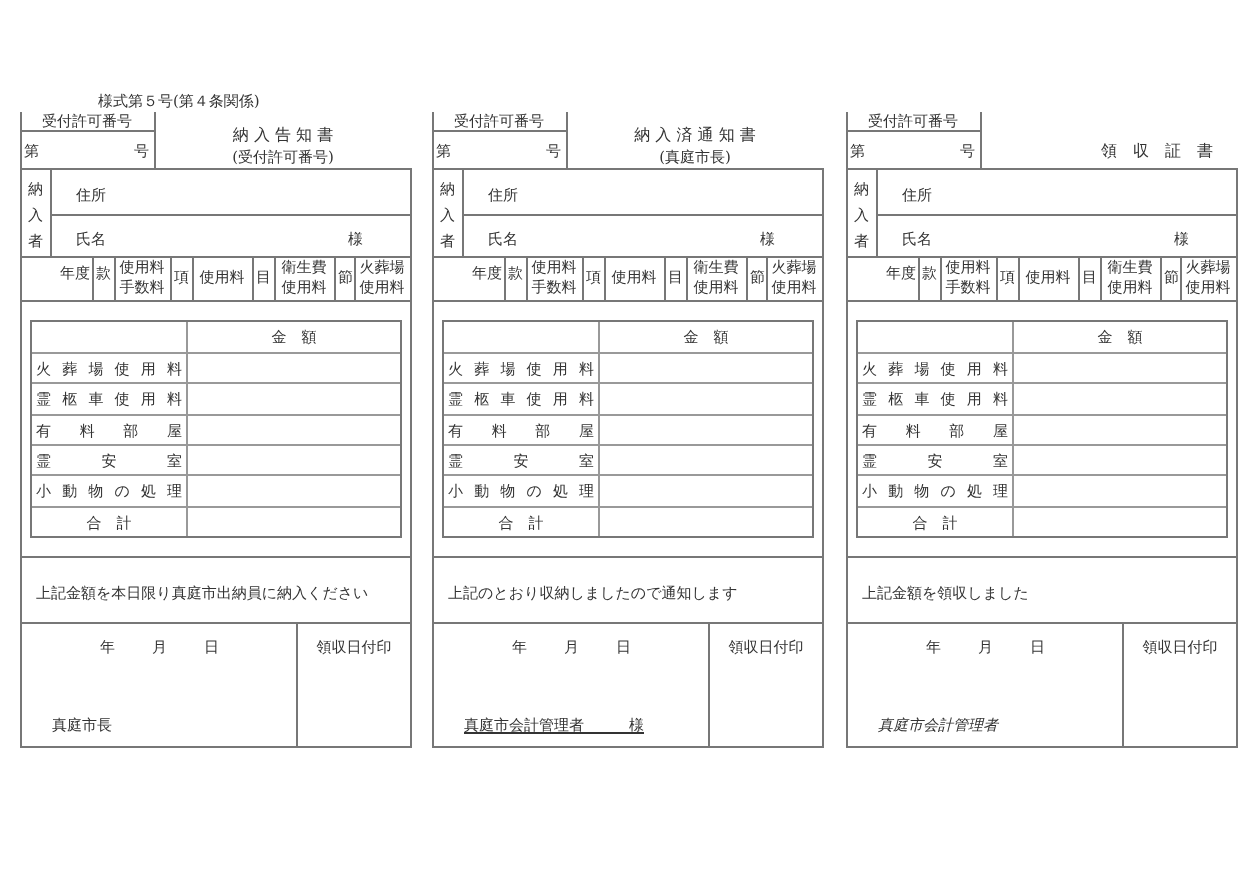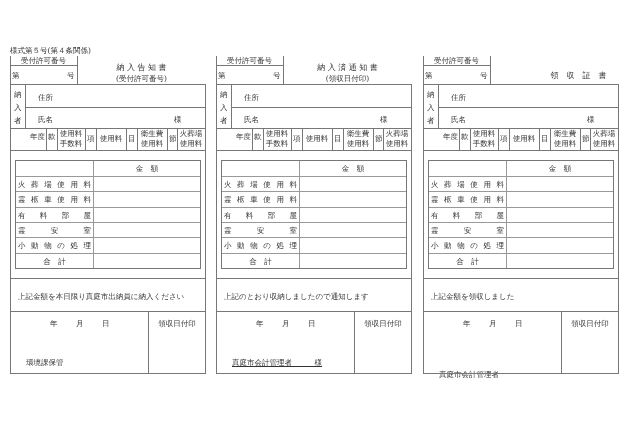--- a/index.html
+++ b/index.html
@@ -1,18 +1,18 @@
 <!DOCTYPE html>
 <html><head>
 <meta charset="utf-8">
 <style>
   html, body { margin:0; padding:0; background:#ffffff; }
   body { width:630px; height:439px; position:relative; overflow:hidden;
          font-family: "DejaVu Serif", "Liberation Serif", serif; color:#333; font-size:7.5px; }
-  .abs { position:absolute; }
+  .abs { position:absolute;margin-left:39px; }
   .form-label { left:10px; top:46px; font-size:7.5px; white-space:nowrap; }
   .panel { position:absolute; top:56px; width:196px; height:318px; }
   .ln { position:absolute; background:#777; }
   .h { height:1px; }
   .v { width:1px; }
   .t { position:absolute; white-space:nowrap; line-height:1; }
   .c { text-align:center; }
   .inner { position:absolute; left:5px; top:104px; width:186px; height:109px; border:1px solid #777; box-sizing:border-box; }
   .row { position:absolute; left:0; width:100%; height:1px; background:#999; }
   .spread { display:flex; justify-content:space-between; }
@@ -116,33 +116,33 @@
 
   <div class="ln h" style="left:0;top:222px;width:196px;"></div>
   <div class="t" style="left:8px;top:237px;">上記金額を本日限り真庭市出納員に納入ください</div>
   <div class="ln h" style="left:0;top:255px;width:196px;"></div>
 
   <div class="ln v" style="left:138px;top:255px;height:63px;"></div>
   <div class="t" style="left:40px;top:264px;">年</div>
   <div class="t" style="left:66px;top:264px;">月</div>
   <div class="t" style="left:92px;top:264px;">日</div>
   <div class="t c" style="left:138px;top:264px;width:58px;">領収日付印</div>
-  <div class="t" style="left:16px;top:303px;">環境課保管</div>
+  <div class="t" style="left:16px;top:303px;">真庭市長</div>
   <div class="ln h" style="left:0;top:317px;width:196px;"></div>
 </div>
 <div class="panel" id="p1" style="left:216px;">
 
   <div class="ln h" style="left:0;top:9px;width:67px;"></div>
   <div class="ln v" style="left:0;top:0;height:318px;"></div>
   <div class="ln v" style="left:67px;top:0;height:28px;"></div>
   <div class="t c" style="left:0;top:1px;width:67px;">受付許可番号</div>
   <div class="t" style="left:2px;top:16px;">第</div>
   <div class="t" style="left:57px;top:16px;">号</div>
   <div class="t c" style="left:67px;top:8px;width:129px;font-size:8px;">納 入 済 通 知 書</div>
-  <div class="t c" style="left:67px;top:19px;width:129px;">(領収日付印)</div>
+  <div class="t c" style="left:67px;top:19px;width:129px;">(真庭市長)</div>
 
   <div class="ln h" style="left:0;top:28px;width:196px;"></div>
   <div class="ln v" style="left:195px;top:28px;height:290px;"></div>
   <div class="ln v" style="left:15px;top:28px;height:44px;"></div>
   <div class="t" style="left:4px;top:35px;">納</div>
   <div class="t" style="left:4px;top:48px;">入</div>
   <div class="t" style="left:4px;top:61px;">者</div>
   <div class="t" style="left:28px;top:38px;">住所</div>
   <div class="ln h" style="left:15px;top:51px;width:181px;"></div>
   <div class="t" style="left:28px;top:60px;">氏名</div>
@@ -324,15 +324,15 @@
 
   <div class="ln h" style="left:0;top:222px;width:196px;"></div>
   <div class="t" style="left:8px;top:237px;">上記金額を領収しました</div>
   <div class="ln h" style="left:0;top:255px;width:196px;"></div>
 
   <div class="ln v" style="left:138px;top:255px;height:63px;"></div>
   <div class="t" style="left:40px;top:264px;">年</div>
   <div class="t" style="left:66px;top:264px;">月</div>
   <div class="t" style="left:92px;top:264px;">日</div>
   <div class="t c" style="left:138px;top:264px;width:58px;">領収日付印</div>
-  <div class="t" style="left:16px;top:315px;">真庭市会計管理者</div>
+  <div class="t" style="left:16px;top:303px;font-style:italic;">真庭市会計管理者</div>
   <div class="ln h" style="left:0;top:317px;width:196px;"></div>
 </div>
 
 </body></html>

